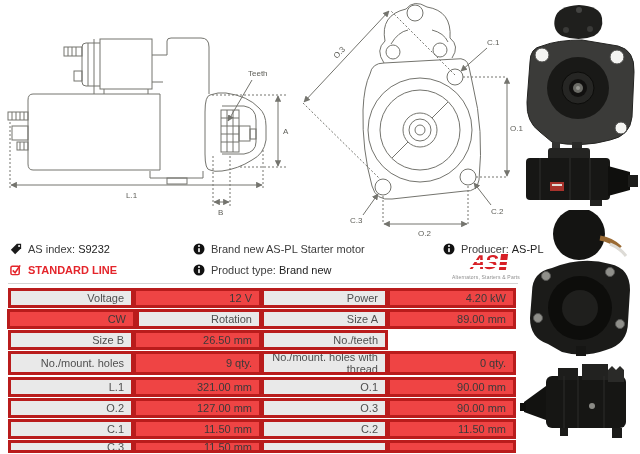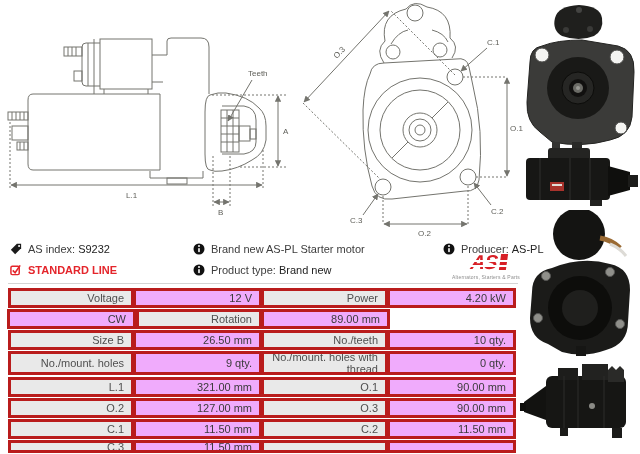--- a/index.html
+++ b/index.html
@@ -35,21 +35,21 @@
   
   .spec { position:absolute; left:8px; top:288px; width:510px; }
   .srow { display:flex; width:510px; height:20px; margin-bottom:1px; }
   .srow.tall { height:24px; }
   .srow.short { height:13px; }
   .srow.gap-after { margin-bottom:2px; }
   .cell { border:3px solid #b91c1c; font-size:11px; display:flex; align-items:center;
           justify-content:flex-end; padding-right:7px; overflow:hidden; line-height:12px;
           text-align:right; }
   .lbl { background:#e9e9e9; color:#4f4f4f; }
-  .val { background:#f0abfc; color:#3a3a3a; }
+  .val { background:#ef4444; color:#3a3a3a; }
   .c1 { width:126px; } .c2 { width:129px; margin-left:-1px; }
   .c3 { width:127px; margin-left:-1px; } .c4 { width:129px; margin-left:-1px; }
 </style>
 </head>
 <body>
 
 <div id="canvas">
 
   <svg style="left:0;top:0" width="296" height="232" viewBox="0 0 296 232" fill="none" stroke="#74746e" stroke-width="1">
     <defs>
@@ -299,27 +299,27 @@
 
     <div class="srow">
       <div class="cell lbl c1">Voltage</div>
       <div class="cell val c2">12 V</div>
       <div class="cell lbl c3">Power</div>
       <div class="cell val c4">4.20 kW</div>
     </div>
     <div class="srow">
       <div class="cell val c2">CW</div>
       <div class="cell lbl c1">Rotation</div>
+      <div class="cell lbl c3">Size A</div>
       <div class="cell val c4">89.00 mm</div>
     </div>
     <div class="srow">
       <div class="cell lbl c1">Size B</div>
       <div class="cell val c2">26.50 mm</div>
       <div class="cell lbl c3">No./teeth</div>
-      <div class="cell val c4">10 qty.</div>
     </div>
     <div class="srow tall gap-after">
       <div class="cell lbl c1">No./mount. holes</div>
       <div class="cell val c2">9 qty.</div>
       <div class="cell lbl c3">No./mount. holes with thread</div>
       <div class="cell val c4">0 qty.</div>
     </div>
 
     <div class="srow">
       <div class="cell lbl c1">L.1</div>

